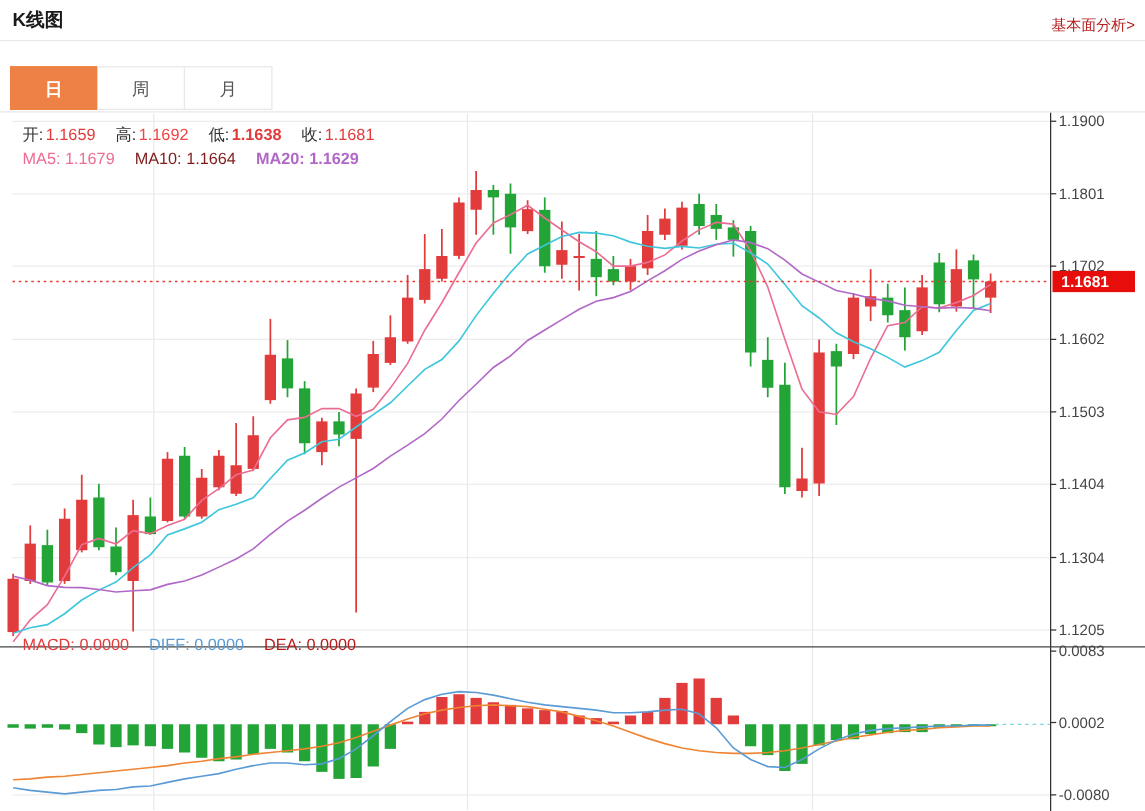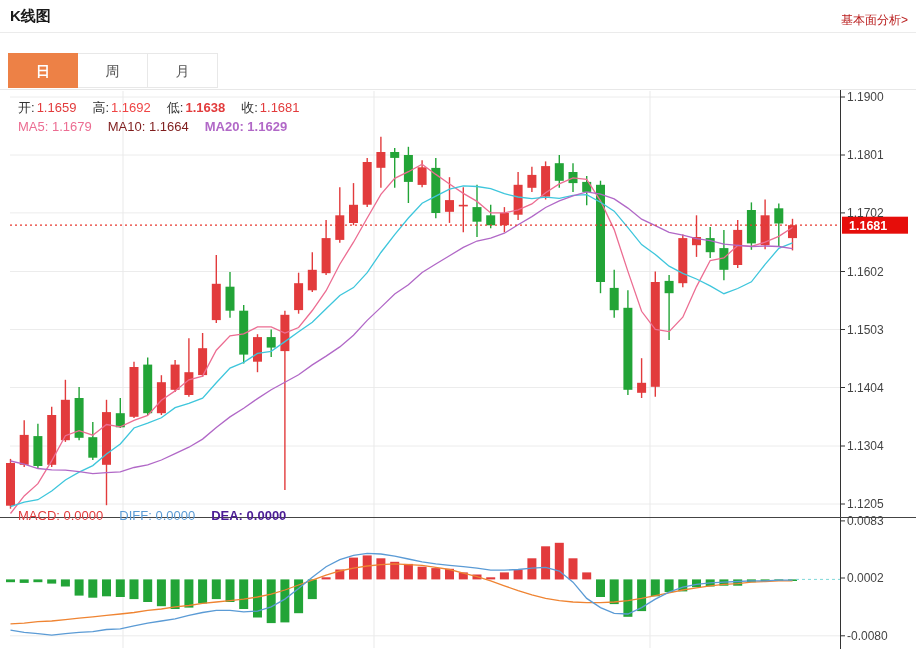--- a/index.html
+++ b/index.html
@@ -269,14 +269,14 @@
 
 <div class="layer" id="ma-row">
   <span class="pair ma5" style="color: rgb(236, 109, 146); text-align: center;"><span>MA5:</span> <span>1.1679</span></span>
   <span class="pair ma10" style="color: #7f1d1d;"><span>MA10:</span> <span>1.1664</span></span>
   <span class="pair ma20" style="color: rgb(177, 104, 199); font-weight: bold;"><span>MA20:</span> <span>1.1629</span></span>
 </div>
 
 <div class="layer" id="macd-row">
   <span class="pair macd" style="color: rgb(226, 59, 60);"><span>MACD:</span> <span>0.0000</span></span>
   <span class="pair diff" style="color: rgb(91, 155, 213);"><span>DIFF:</span> <span>0.0000</span></span>
-  <span class="pair dea" style="color: #4c1d95; font-weight: bold;"><span>DEA:</span> <span>0.0000</span></span>
+  <span class="pair dea" style="color: #b91c1c;"><span>DEA:</span> <span>0.0000</span></span>
 </div>
 
 </body></html>

